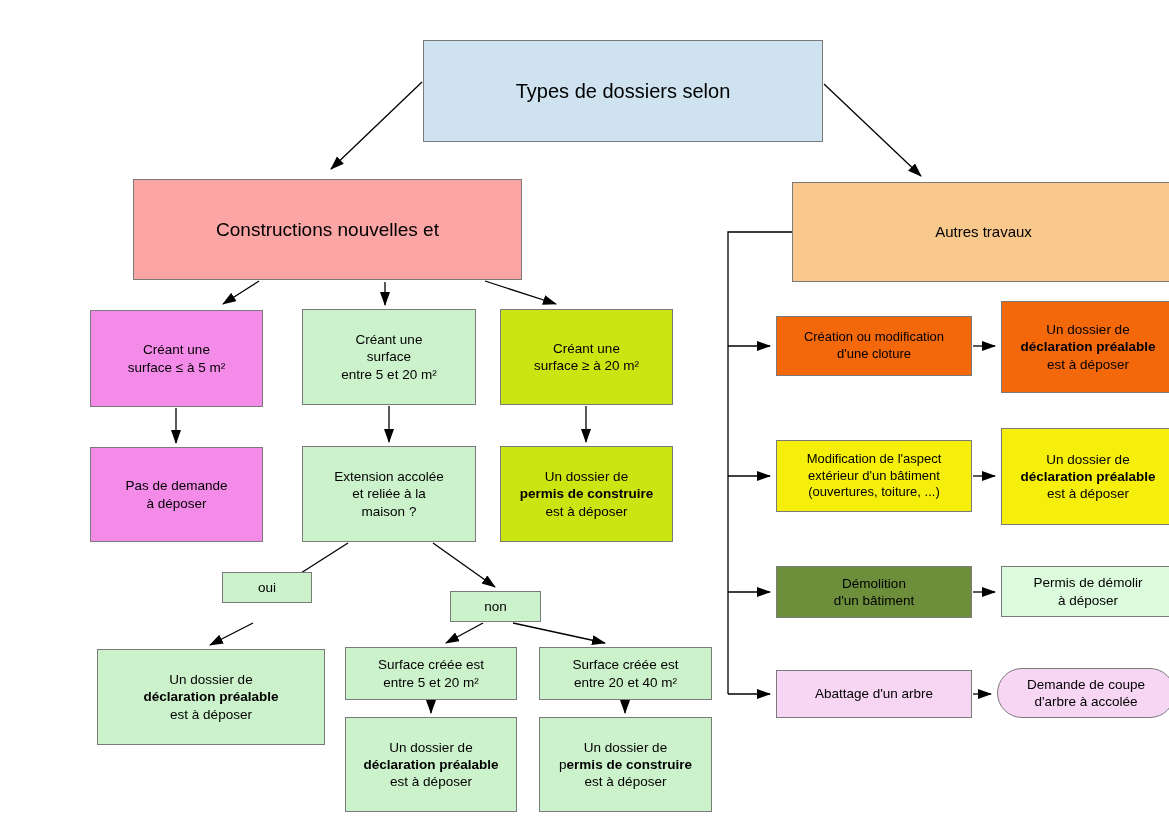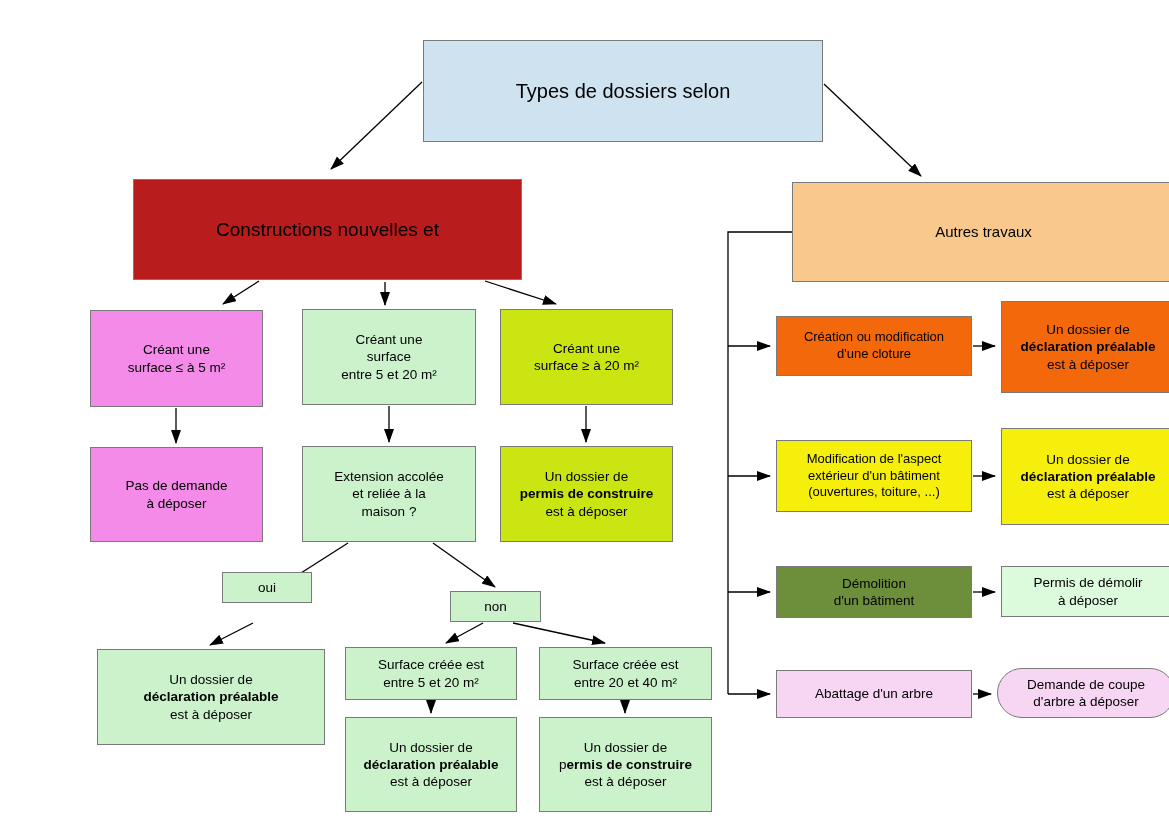--- a/index.html
+++ b/index.html
@@ -87,21 +87,21 @@
       <line x1="928" y1="476" x2="950" y2="476" marker-end="url(#arrow)"></line>
       <line x1="928" y1="592" x2="950" y2="592" marker-end="url(#arrow)"></line>
       <line x1="928" y1="694" x2="946" y2="694" marker-end="url(#arrow)"></line>
     </g>
   </svg>
 
   <div class="node" id="n-root" style="background-color: rgb(207, 226, 239);">
     <span class="ln">Types de dossiers selon</span>
   </div>
 
-  <div class="node" id="n-constructions" style="background-color: #b91c1c;">
+  <div class="node" id="n-constructions" style="background-color: #fca5a5;">
     <span class="ln">Constructions nouvelles et</span>
   </div>
 
   <div class="node" id="n-autres" style="background-color: rgb(249, 200, 141);">
     <span class="ln">Autres travaux</span>
   </div>
 
   <div class="node" id="n-q-small" style="background-color: rgb(244, 139, 233);">
     <span class="ln">Créant une</span>
     <span class="ln">surface ≤ à 5 m²</span>
@@ -190,16 +190,16 @@
   <div class="node" id="n-a-demo-r" style="background-color: rgb(220, 250, 220);">
     <span class="ln">Permis de démolir</span>
     <span class="ln">à déposer</span>
   </div>
 
   <div class="node" id="n-a-tree" style="background-color: rgb(247, 214, 244);">
     <span class="ln">Abattage d'un arbre</span>
   </div>
   <div class="node" id="n-a-tree-r" style="background-color: rgb(247, 214, 244); border-radius: 25px;">
     <span class="ln">Demande de coupe</span>
-    <span class="ln">d'arbre à déposer</span>
+    <span class="ln">d'arbre à accolée</span>
   </div>
 
 </div>
 
 </body></html>

